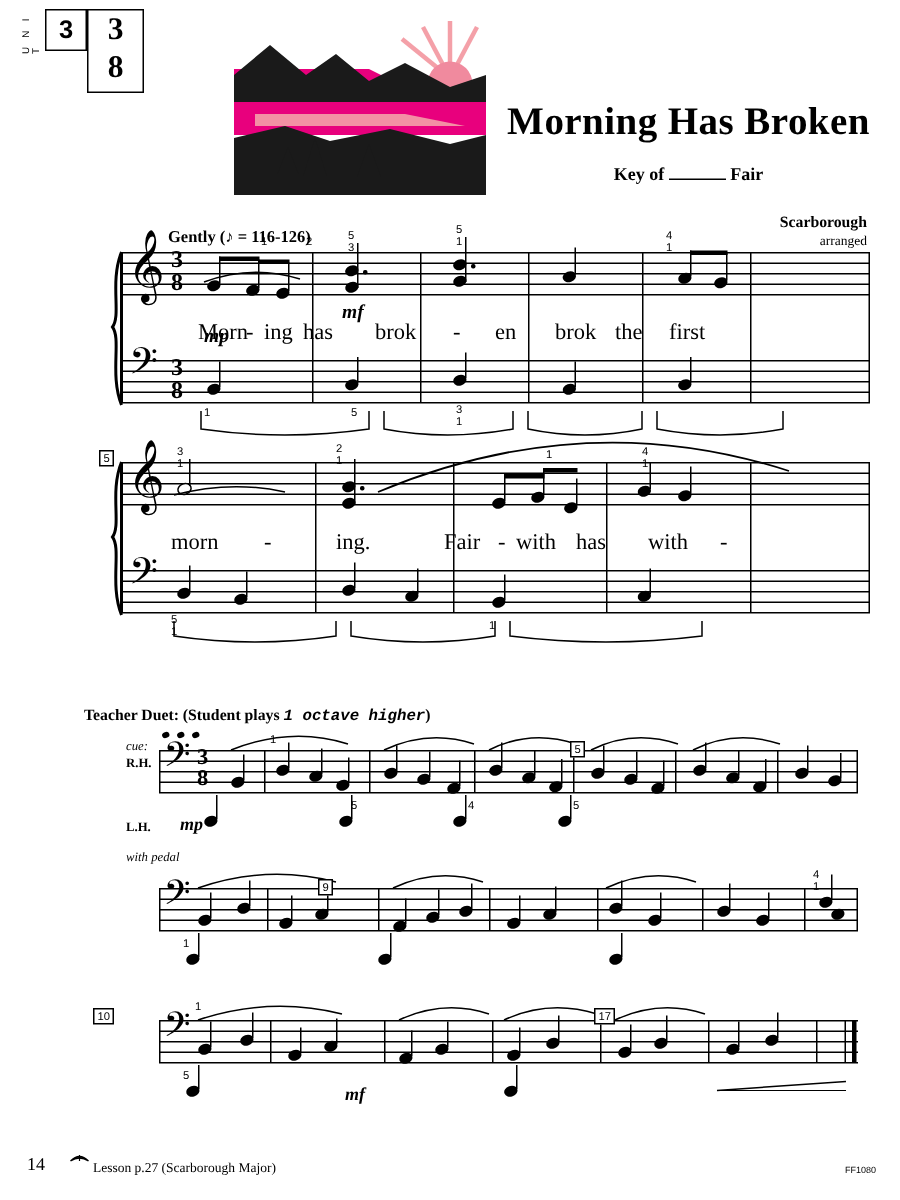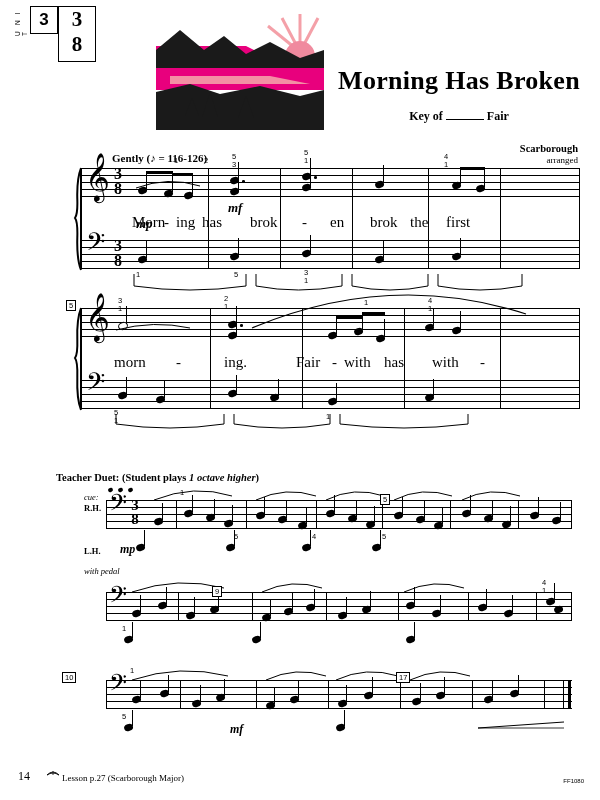--- a/index.html
+++ b/index.html
@@ -76,21 +76,21 @@
 
   .lyric{position:absolute;font-family:"Liberation Serif",serif;font-size:15px;}
   .dyn{position:absolute;font-family:"Liberation Serif",serif;font-style:italic;font-weight:bold;font-size:13px;}
   .fing{position:absolute;font-family:"Liberation Sans",sans-serif;font-size:7.5px;}
   .measnum{
     position:absolute;font-family:"Liberation Sans",sans-serif;font-size:7.5px;
     border:1px solid #000;padding:0px 2px;line-height:9px;background:#fff;
   }
   .slur{position:absolute;}
   .sechead{position:absolute;font-family:"Liberation Serif",serif;font-weight:bold;font-size:10.5px;}
-  .sechead em{font-style:italic;}
+  .sechead em{font-style:italic;font-family:Liberation Mono, monospace;}
   .smalllab{position:absolute;font-family:"Liberation Serif",serif;font-size:8.5px;font-weight:bold;}
   .ital{position:absolute;font-family:"Liberation Serif",serif;font-style:italic;font-size:8.5px;}
 
   
   .pageno{position:absolute;left:18px;bottom:16px;font-family:"Liberation Serif",serif;font-size:12px;}
   .footnote{position:absolute;left:44px;bottom:17px;font-family:"Liberation Serif",serif;font-size:9px;}
   .footcode{position:absolute;right:16px;bottom:16px;font-family:"Liberation Sans",sans-serif;font-size:6px;}
 </style>
 </head>
 <body>

